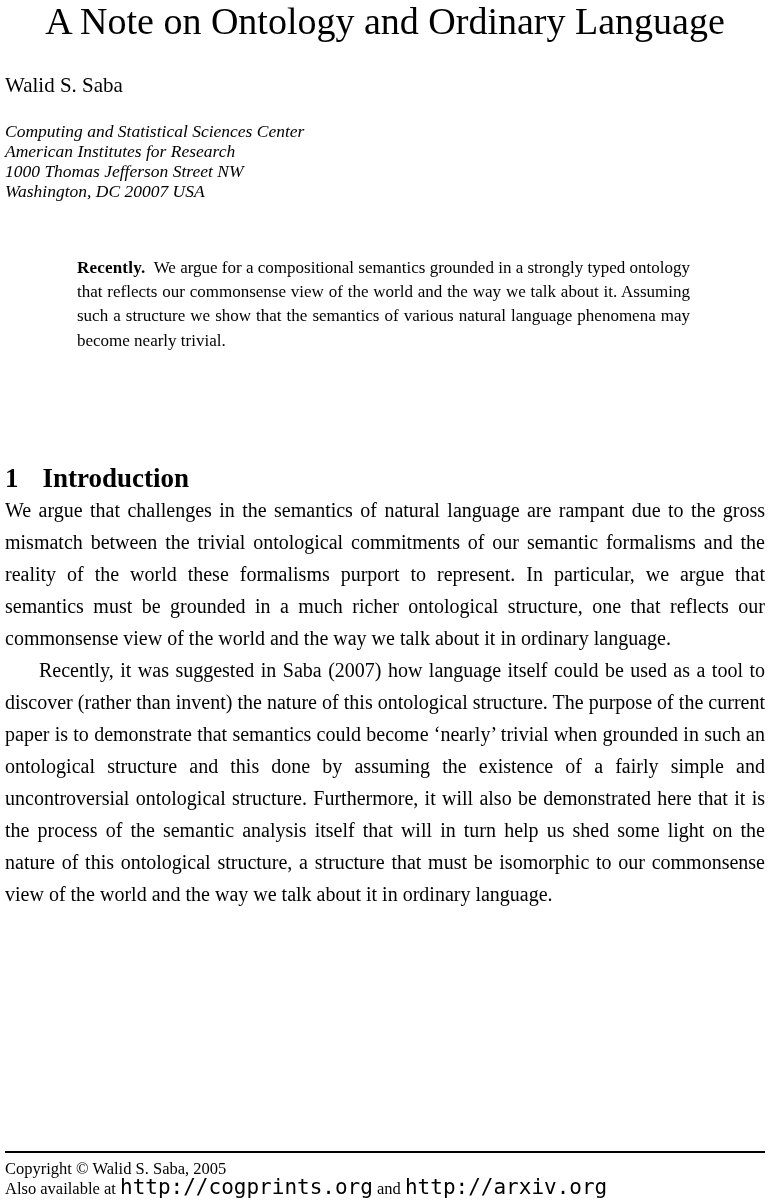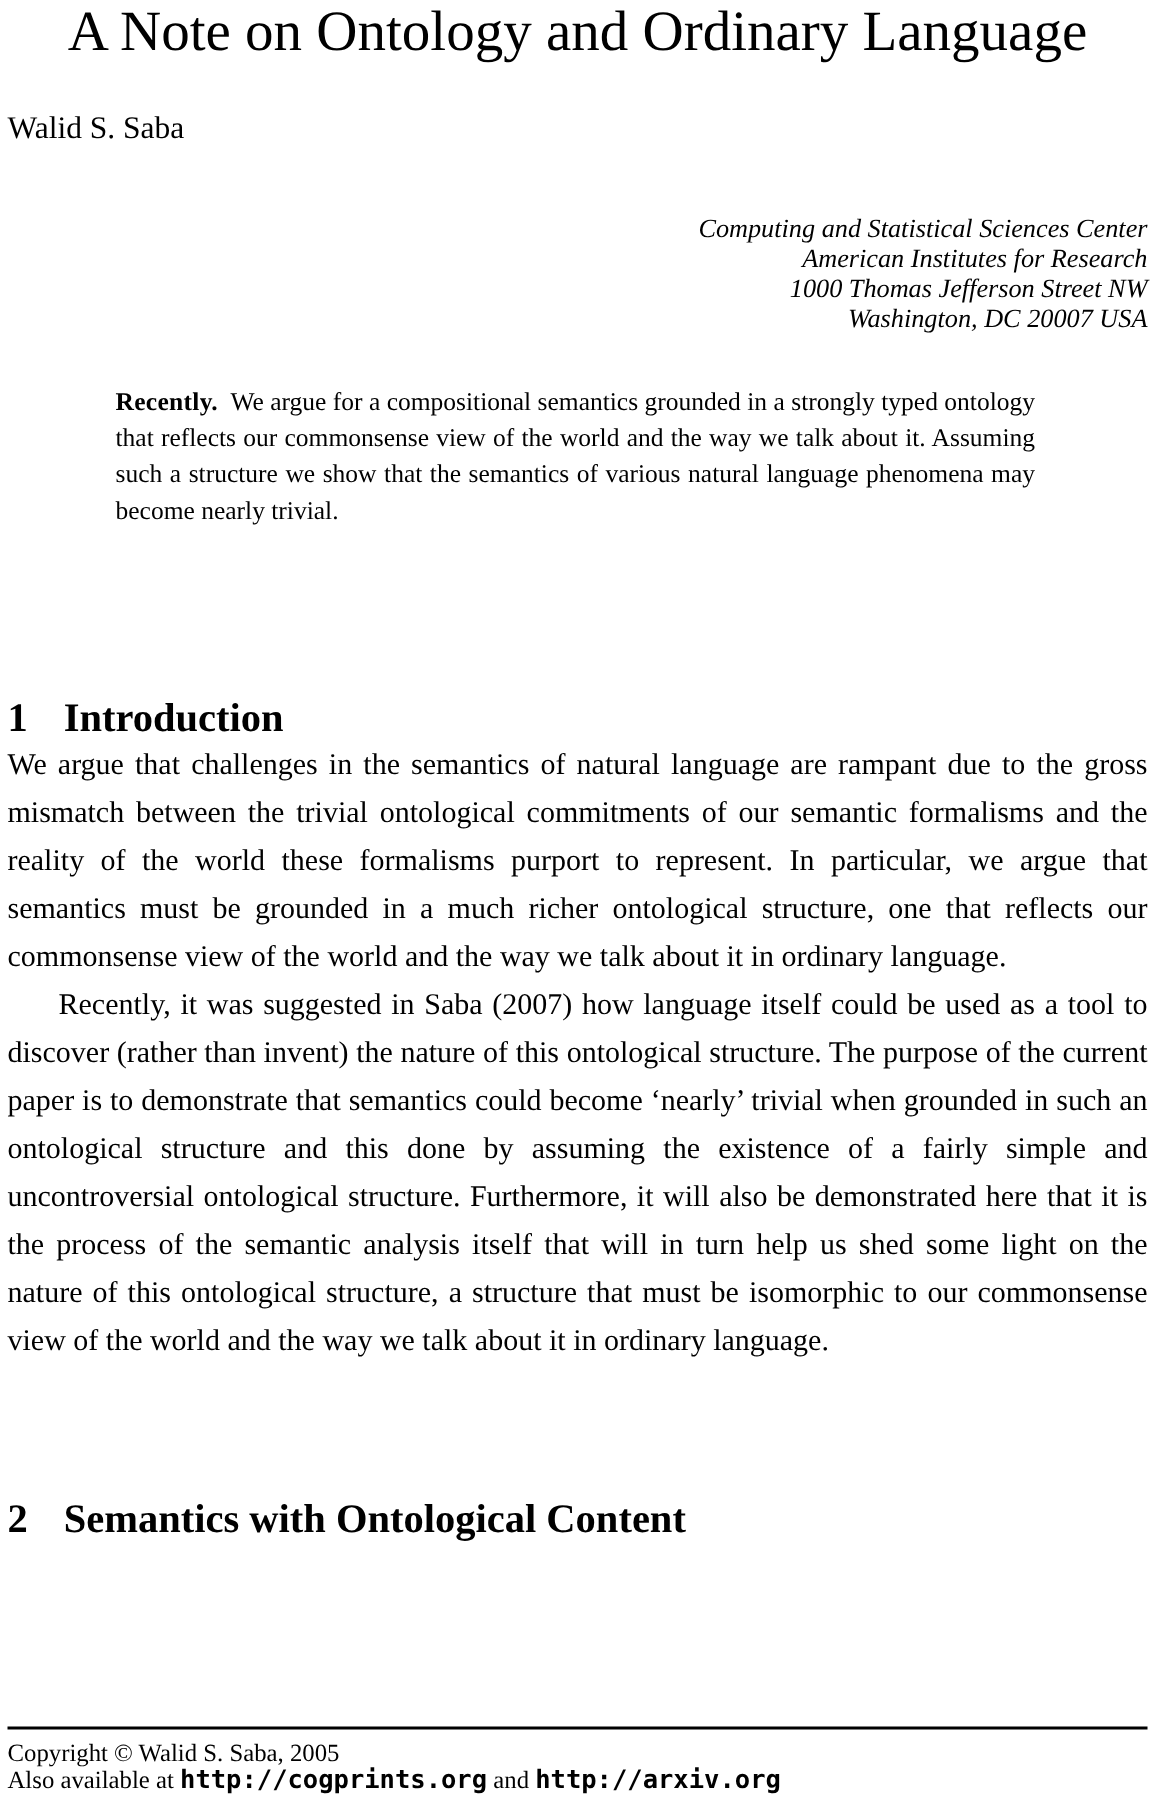--- a/index.html
+++ b/index.html
@@ -21,22 +21,22 @@
     letter-spacing:0px;
     margin:0;
   }
   .author{
     top:73px;
     text-align:left;
     font-size:21px;
     margin:0;
   }
   .affiliation{
-    top:142px;
-    text-align:right;
+    top:121px;
+    text-align:left;
     font-style:italic;
     font-size:17.5px;
     line-height:20px;
     margin:0;
   }
   .abstract{
     top:256px;
     left:77px;right:80px;
     font-size:17px;
     line-height:24.2px;
@@ -69,22 +69,22 @@
     line-height:18px;
   }
   .footer-rule{
     border:none;
     border-top:2px solid #000000;
     margin:0 0 7px 0;
   }
   .footer p{margin:0;}
   .url{
     font-family:"DejaVu Sans Mono","Liberation Mono",monospace;
-    font-weight:bold;
-    font-size:17px;
+    font-weight:normal;
+    font-size:21px;
   }
 </style>
 </head>
 <body>
 
 <div class="page">
 
   <h1 class="abs doc-title">A Note on Ontology and Ordinary Language</h1>
 
   <div class="abs author">Walid S. Saba</div>
@@ -98,21 +98,20 @@
 
   <p class="abs abstract"><b>Recently.</b>&nbsp; <span>We argue for a compositional semantics grounded in a strongly typed ontology that reflects our commonsense view of the world and the way we talk about it. Assuming such a structure we show that the semantics of various natural language phenomena may become nearly trivial.</span></p>
 
   <h2 class="abs sec-heading sec-1"><span>1</span><span class="sec-title">Introduction</span></h2>
 
   <div class="abs body-block">
     <p class="bodytext">We argue that challenges in the semantics of natural language are rampant due to the gross mismatch between the trivial ontological commitments of our semantic formalisms and the reality of the world these formalisms purport to represent. In particular, we argue that semantics must be grounded in a much richer ontological structure, one that reflects our commonsense view of the world and the way we talk about it in ordinary language.</p>
     <p class="bodytext p-indent">Recently, it was suggested in Saba (2007) how language itself could be used as a tool to discover (rather than invent) the nature of this ontological structure. The purpose of the current paper is to demonstrate that semantics could become ‘nearly’ trivial when grounded in such an ontological structure and this done by assuming the existence of a fairly simple and uncontroversial ontological structure. Furthermore, it will also be demonstrated here that it is the process of the semantic analysis itself that will in turn help us shed some light on the nature of this ontological structure, a structure that must be isomorphic to our commonsense view of the world and the way we talk about it in ordinary language.</p>
   </div>
 
-  <h2 class="abs sec-heading sec-2"><span>2</span><span class="sec-title">Semantics with Ontological Content</span></h2>
 
 
   <div class="abs footer">
     <hr class="footer-rule">
     <p>Copyright © Walid S. Saba, 2005</p>
     <p><span>Also available at </span><span class="url">http://cogprints.org</span><span> and </span><span class="url">http://arxiv.org</span></p>
   </div>
 
 </div>
 

